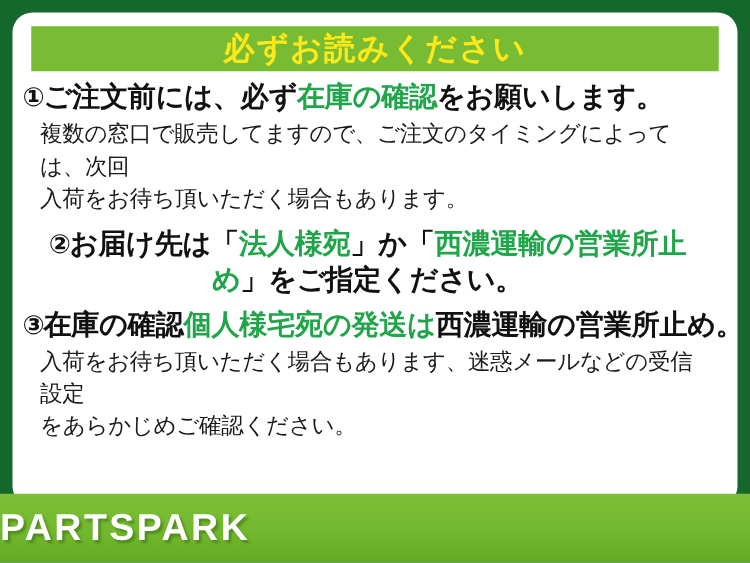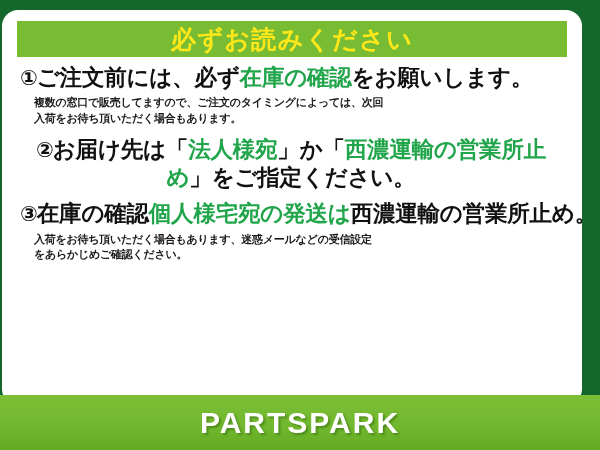--- a/index.html
+++ b/index.html
@@ -19,21 +19,21 @@
     position: relative;
     width: 600px;
     height: 450px;
     background: #14682c;
     box-sizing: border-box;
   }
 
   
   #notice-panel {
     position: absolute;
-    left: 2px;
+    left: 10px;
     top: 10px;
     width: 580px;
     height: 395px;
     background: #ffffff;
     border-radius: 16px;
     box-sizing: border-box;
     overflow: hidden;
   }
 
   
@@ -57,21 +57,21 @@
     white-space: nowrap;
   }
 
   
   #notice-body {
     position: absolute;
     left: 0;
     top: 54px;
     width: 572px;
     box-sizing: border-box;
-    padding: 0 12px 0 18px;
+    padding: 0 12px 0 8px;
   }
 
   .notice-item {
     margin-bottom: 2px;
   }
 
   .item-heading {
     color: #111111;
     font-size: 22.5px;
     font-weight: bold;
@@ -86,43 +86,43 @@
   .hl {
     color: #21a54a;
   }
   .num {
     font-size: 21px;
     letter-spacing: -1px;
   }
 
   .item-detail {
     color: #1a1a1a;
-    font-size: 11px;
-    font-weight: bold;
+    font-size: 18px;
+    font-weight: normal;
     line-height: 1.42;
     letter-spacing: -0.25px;
     margin: 3px 0 0 14px;
     white-space: pre-line;
   }
 
   #item-1 { margin-bottom: 9px; }
   #item-2 { margin-bottom: 8px; }
   #item-3 { margin-bottom: 0; }
 
   
   #notice-footer {
     position: absolute;
     left: 0;
     bottom: 0;
     width: 600px;
     height: 55px;
     background: linear-gradient(180deg, #7cbf36 0%, #72b82e 55%, #63ab22 100%);
     display: flex;
     align-items: center;
-    justify-content: center;
+    justify-content: flex-start;
   }
   #brand-logo {
     color: #ffffff;
     font-size: 30px;
     font-weight: bold;
     letter-spacing: 2px;
     text-shadow: 2px 2px 2px rgba(40,90,10,0.45);
   }
 </style>
 </head>

